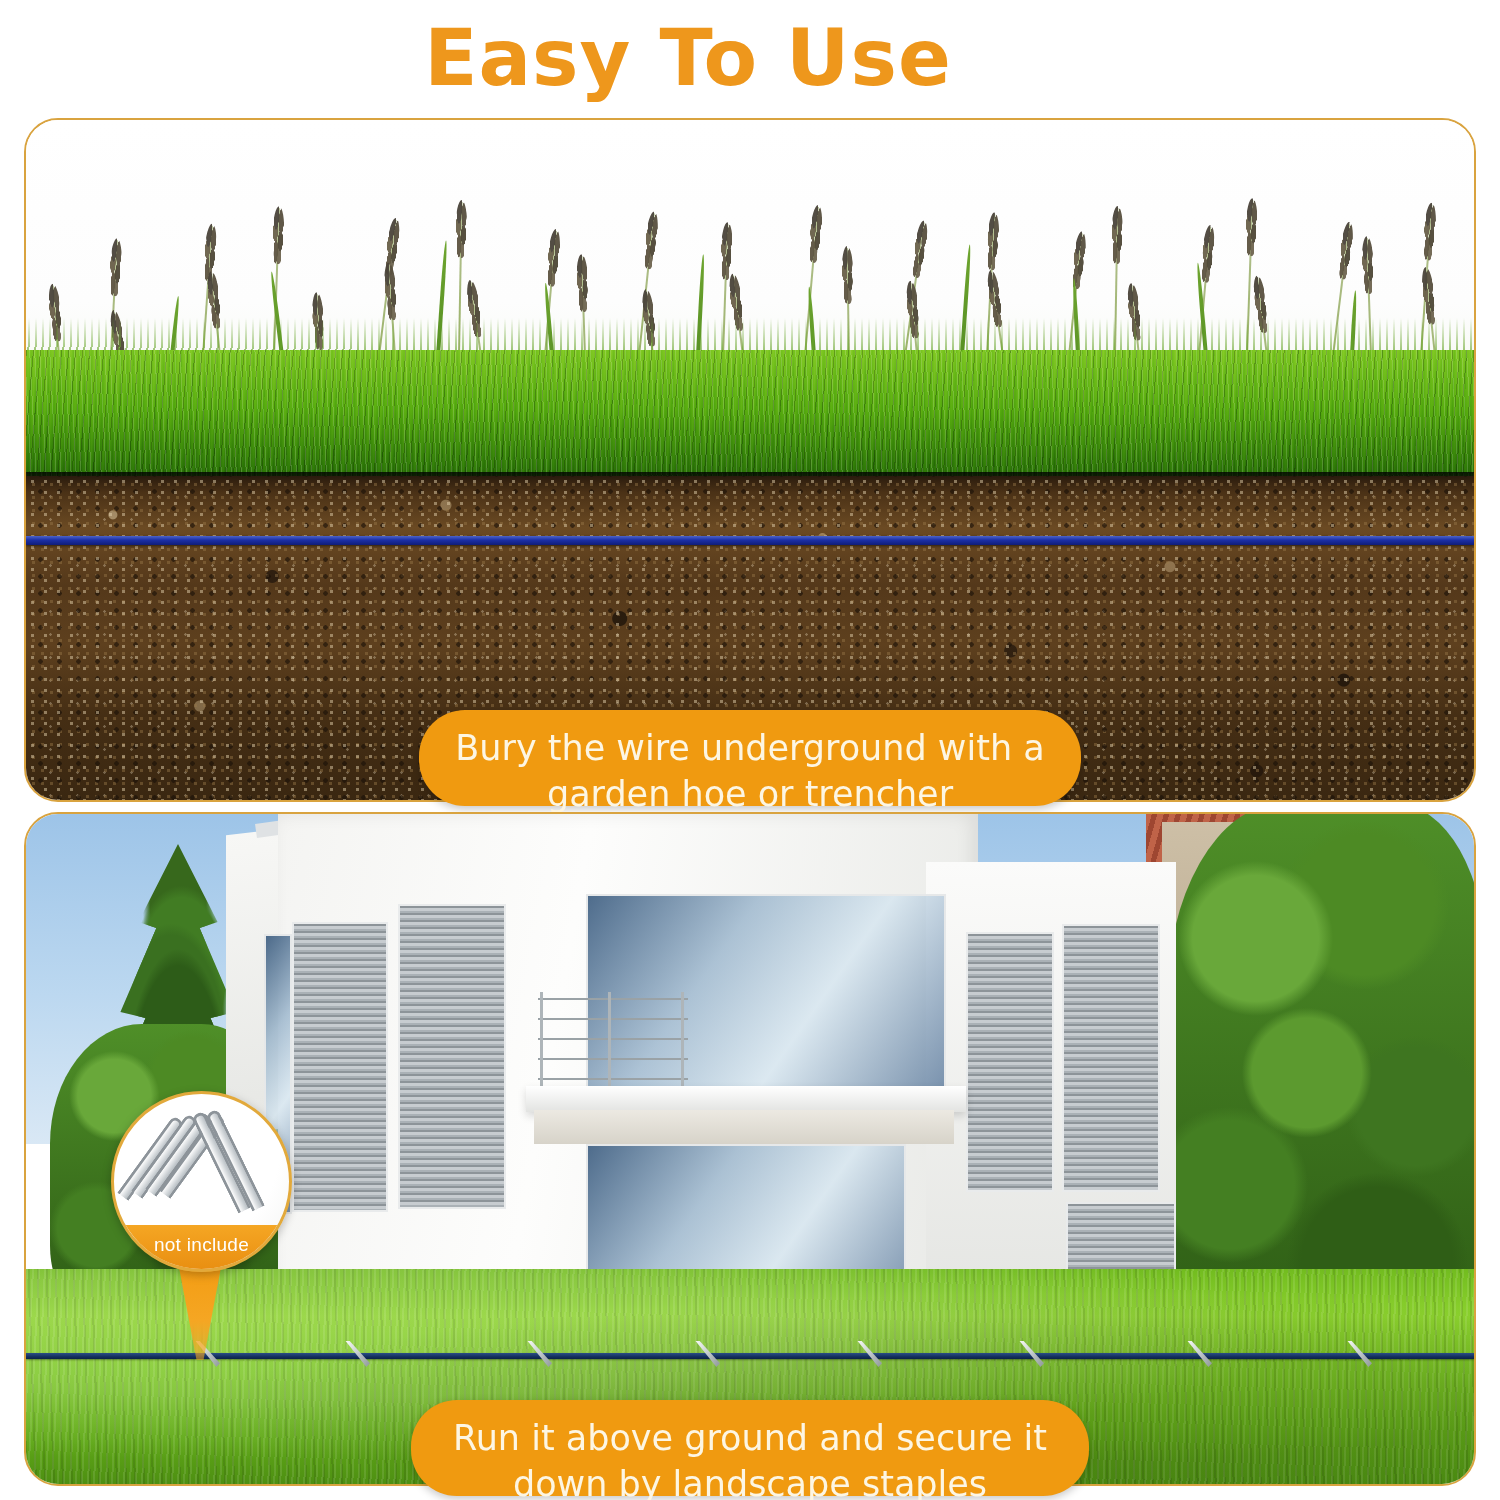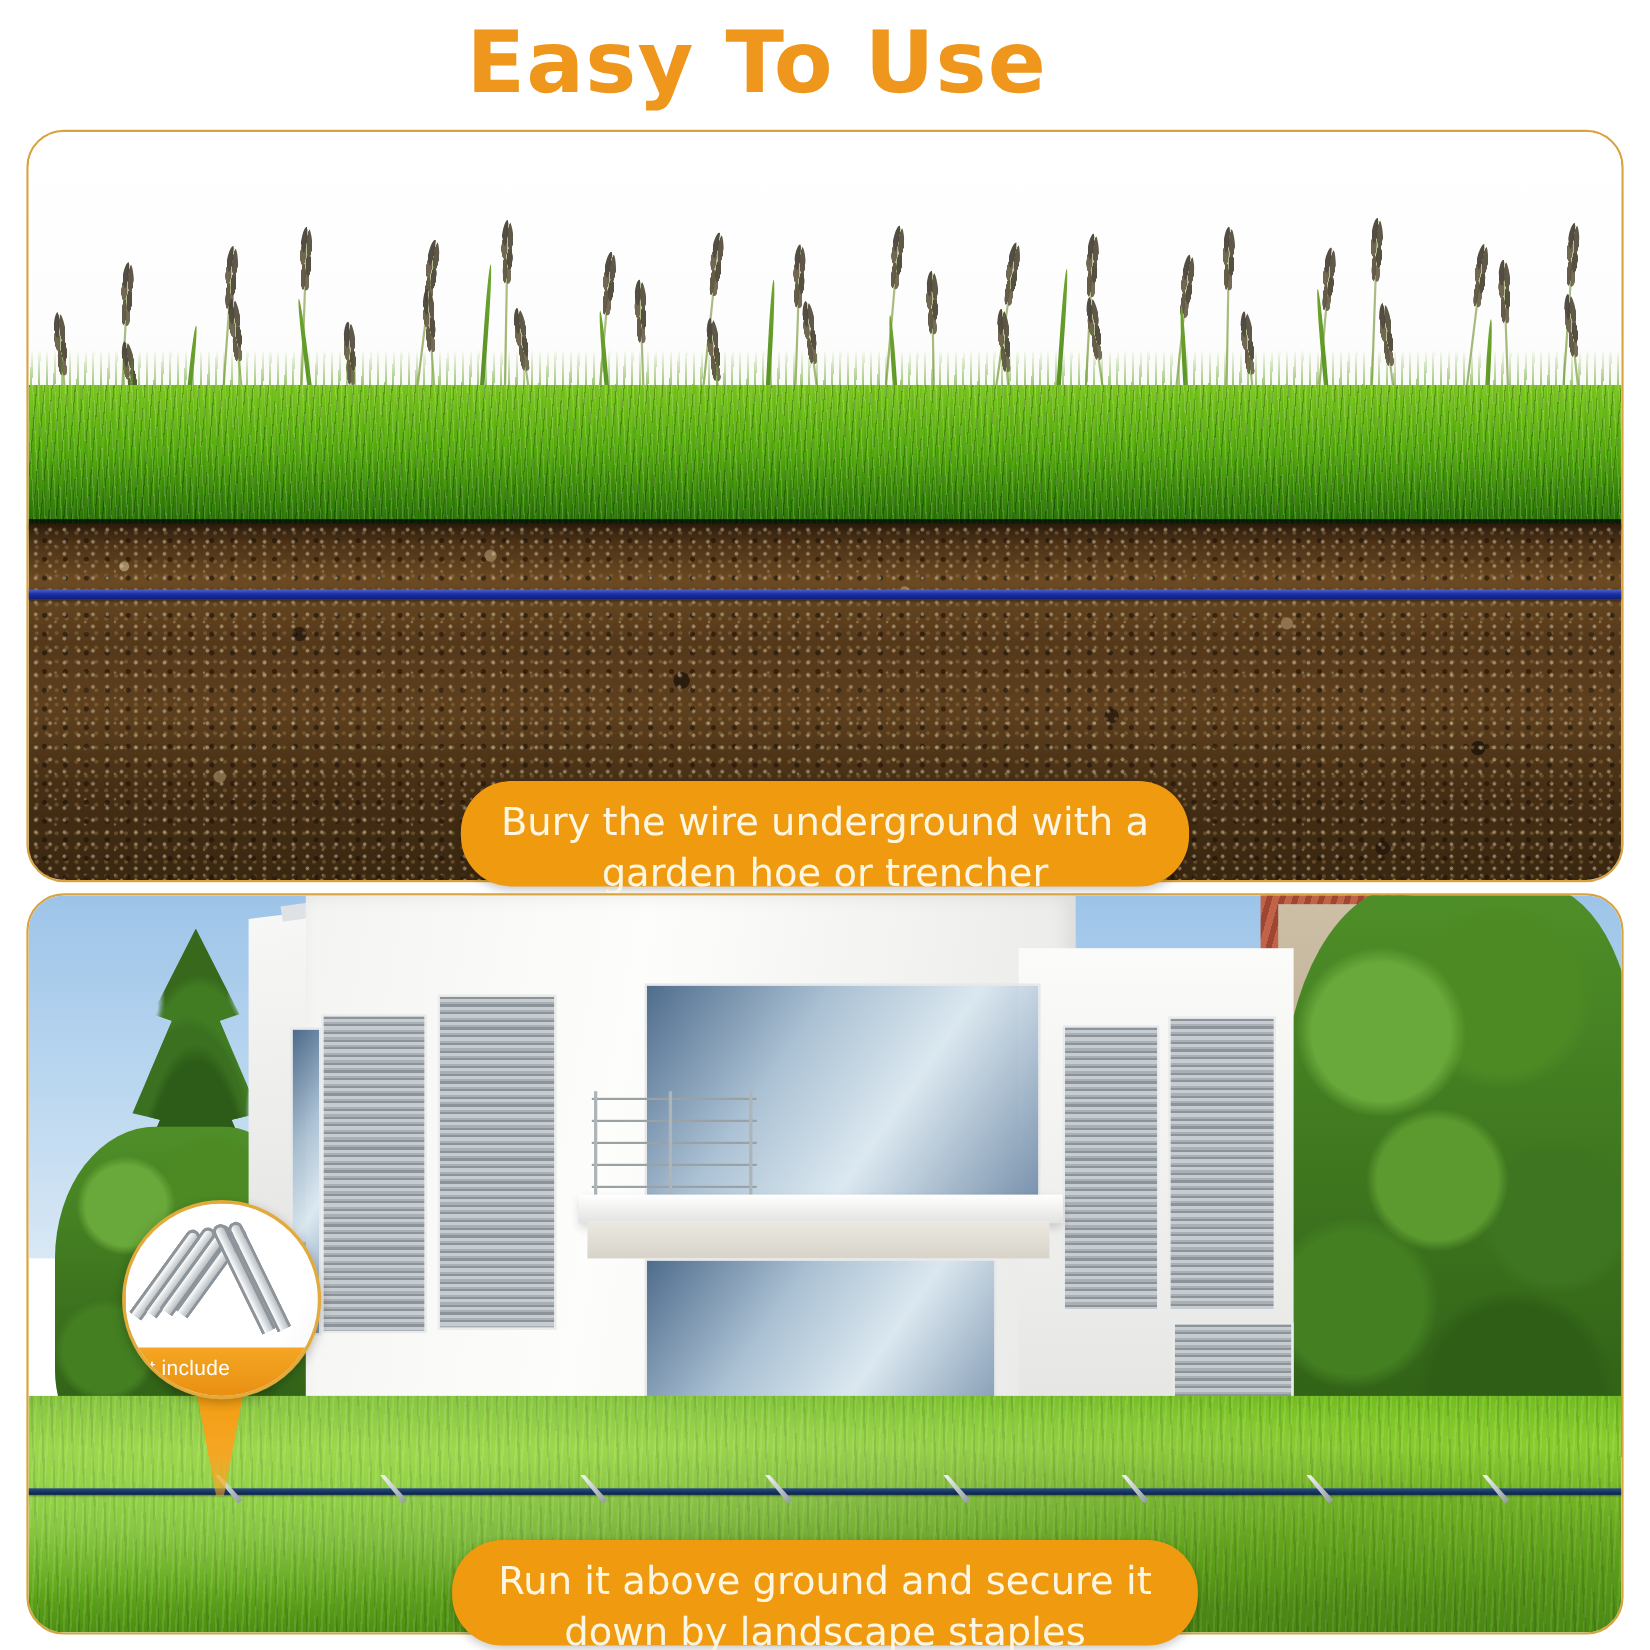--- a/index.html
+++ b/index.html
@@ -432,20 +432,21 @@
     background: linear-gradient(90deg,#fdfdfd,#b9c0c5);
   }
   #callout-band {
     position: absolute;
     left: 0; right: 0;
     bottom: 0;
     height: 44px;
     background: linear-gradient(#F5A623, #E98F12);
     color: #ffffff;
     font-size: 19px;
+    text-align: center;
     line-height: 40px;
     letter-spacing: .3px;
   }
   #callout-pointer {
     position: absolute;
     left: 152px;
     top: 448px;
     width: 44px;
     height: 98px;
     background: linear-gradient(#F39C12 0%, #F5A623 60%, rgba(245,166,35,.55) 100%);

